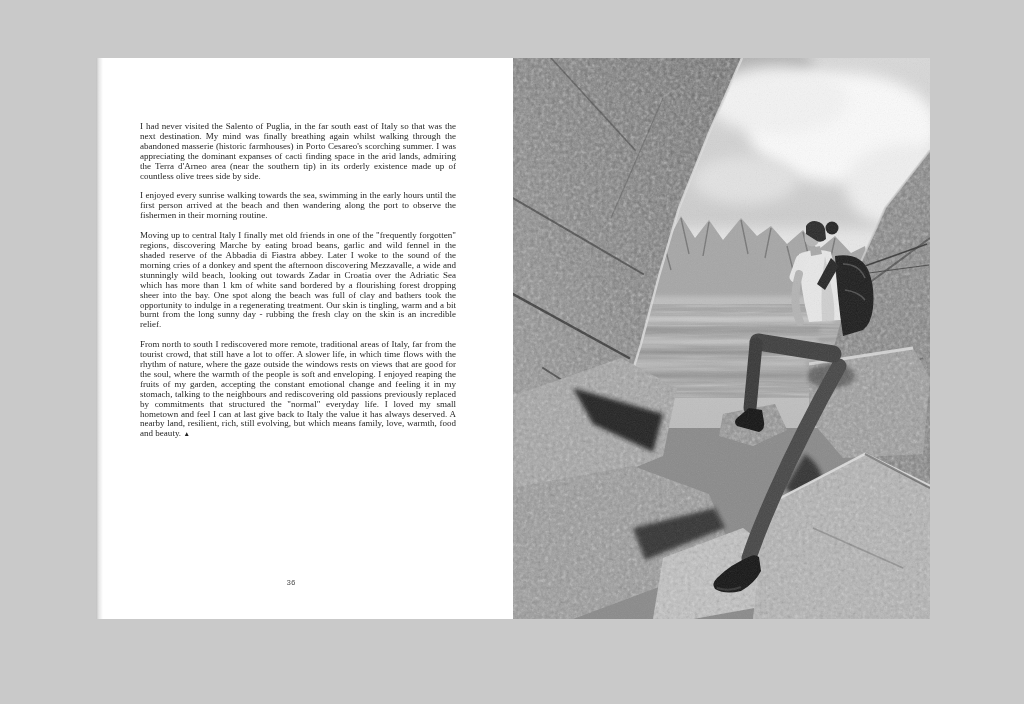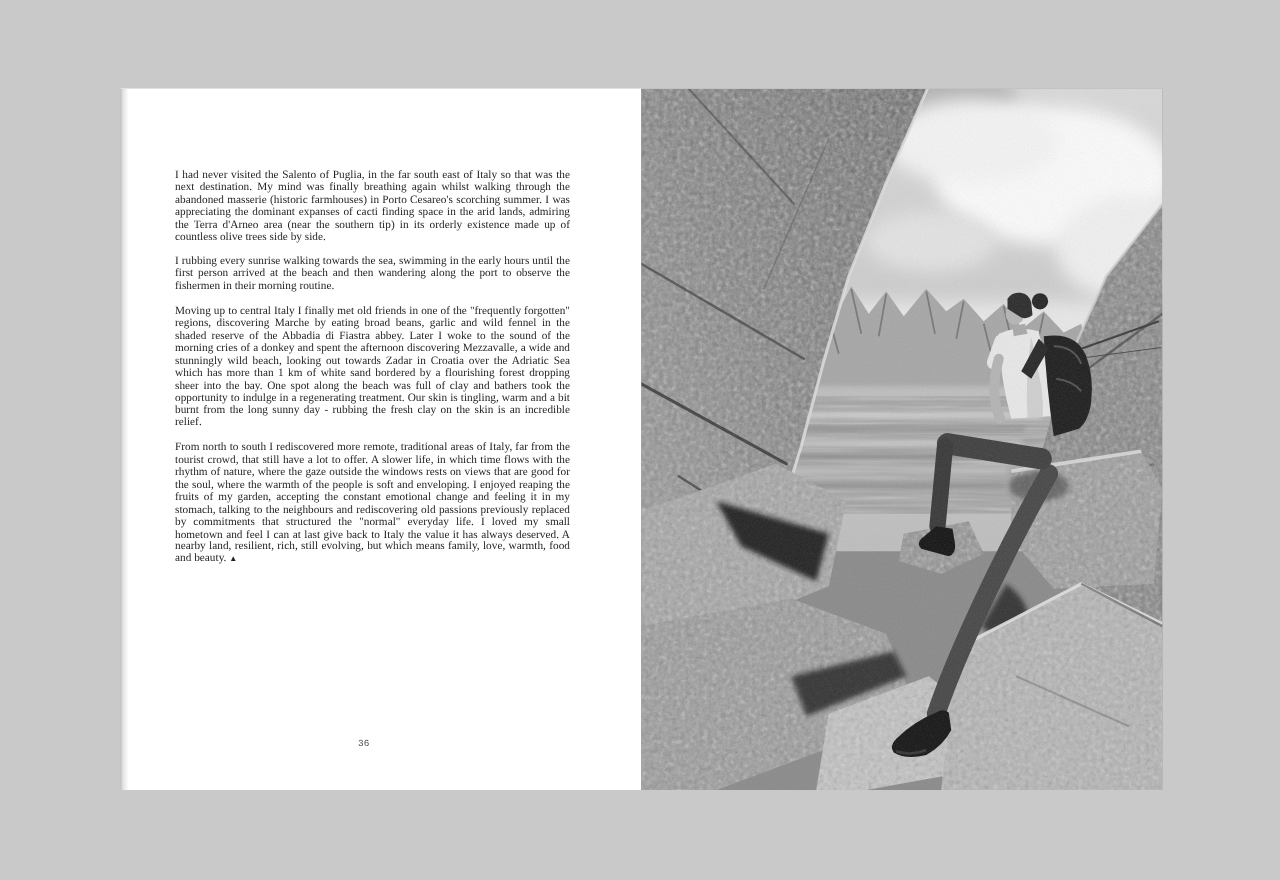--- a/index.html
+++ b/index.html
@@ -2,21 +2,21 @@
 <html><head>
 <meta charset="utf-8">
 <style>
   html,body{margin:0;padding:0;}
   body{
     width:1024px;height:704px;overflow:hidden;position:relative;
     background:#c9c9c9;
     font-family:"Liberation Serif", serif;
   }
   .spread{
-    position:absolute;left:96px;top:71px;width:834px;height:561px;
+    position:absolute;left:96px;top:58px;width:834px;height:561px;
     background:#ffffff;
   }
   .left-page{
     position:absolute;left:0;top:0;width:417px;height:561px;background:#fff;
   }
   .page-edge{
     position:absolute;left:0;top:0;width:7px;height:100%;
     background:linear-gradient(to right,#bfbfbf 0,#e6e6e6 40%,#ffffff 100%);
   }
   .text-block{
@@ -39,21 +39,21 @@
 </style>
 </head>
 <body>
 
 <div class="spread">
 
   <div class="left-page">
     <div class="page-edge"></div>
     <div class="text-block">
       <p>I had never visited the Salento of Puglia, in the far south east of Italy so that was the next destination. My mind was finally breathing again whilst walking through the abandoned masserie (historic farmhouses) in Porto Cesareo's scorching summer. I was appreciating the dominant expanses of cacti finding space in the arid lands, admiring the Terra d'Arneo area (near the southern tip) in its orderly existence made up of countless olive trees side by side.</p>
-      <p>I rubbing every sunrise walking towards the sea, swimming in the early hours until the first person arrived at the beach and then wandering along the port to observe the fishermen in their morning routine.</p>
+      <p>I enjoyed every sunrise walking towards the sea, swimming in the early hours until the first person arrived at the beach and then wandering along the port to observe the fishermen in their morning routine.</p>
       <p>Moving up to central Italy I finally met old friends in one of the "frequently forgotten" regions, discovering Marche by eating broad beans, garlic and wild fennel in the shaded reserve of the Abbadia di Fiastra abbey. Later I woke to the sound of the morning cries of a donkey and spent the afternoon discovering Mezzavalle, a wide and stunningly wild beach, looking out towards Zadar in Croatia over the Adriatic Sea which has more than 1 km of white sand bordered by a flourishing forest dropping sheer into the bay. One spot along the beach was full of clay and bathers took the opportunity to indulge in a regenerating treatment. Our skin is tingling, warm and a bit burnt from the long sunny day - rubbing the fresh clay on the skin is an incredible relief.</p>
       <p><span>From north to south I rediscovered more remote, traditional areas of Italy, far from the tourist crowd, that still have a lot to offer. A slower life, in which time flows with the rhythm of nature, where the gaze outside the windows rests on views that are good for the soul, where the warmth of the people is soft and enveloping. I enjoyed reaping the fruits of my garden, accepting the constant emotional change and feeling it in my stomach, talking to the neighbours and rediscovering old passions previously replaced by commitments that structured the "normal" everyday life. I loved my small hometown and feel I can at last give back to Italy the value it has always deserved. A nearby land, resilient, rich, still evolving, but which means family, love, warmth, food and beauty.</span> <span class="end-mark">▲</span></p>
     </div>
     <div class="page-number">36</div>
   </div>
 
   <div class="right-page">
     <svg width="417" height="561" viewBox="0 0 417 561" xmlns="http://www.w3.org/2000/svg" role="img" aria-label="Black and white photograph of a hiker with a dark backpack and white t-shirt sitting on large granite boulders, legs stretched down the rocks, gazing through a gap between cliffs at a distant snow-streaked mountain range beneath bright clouds">
       <defs>
         <linearGradient id="skyg" x1="0" y1="0" x2="0" y2="1">

